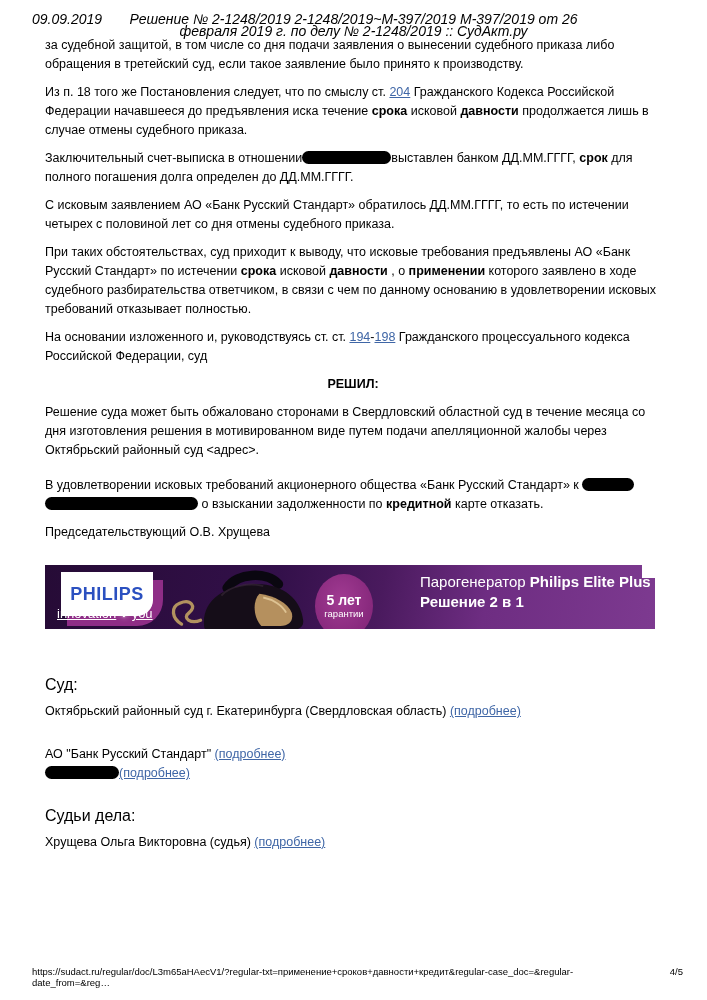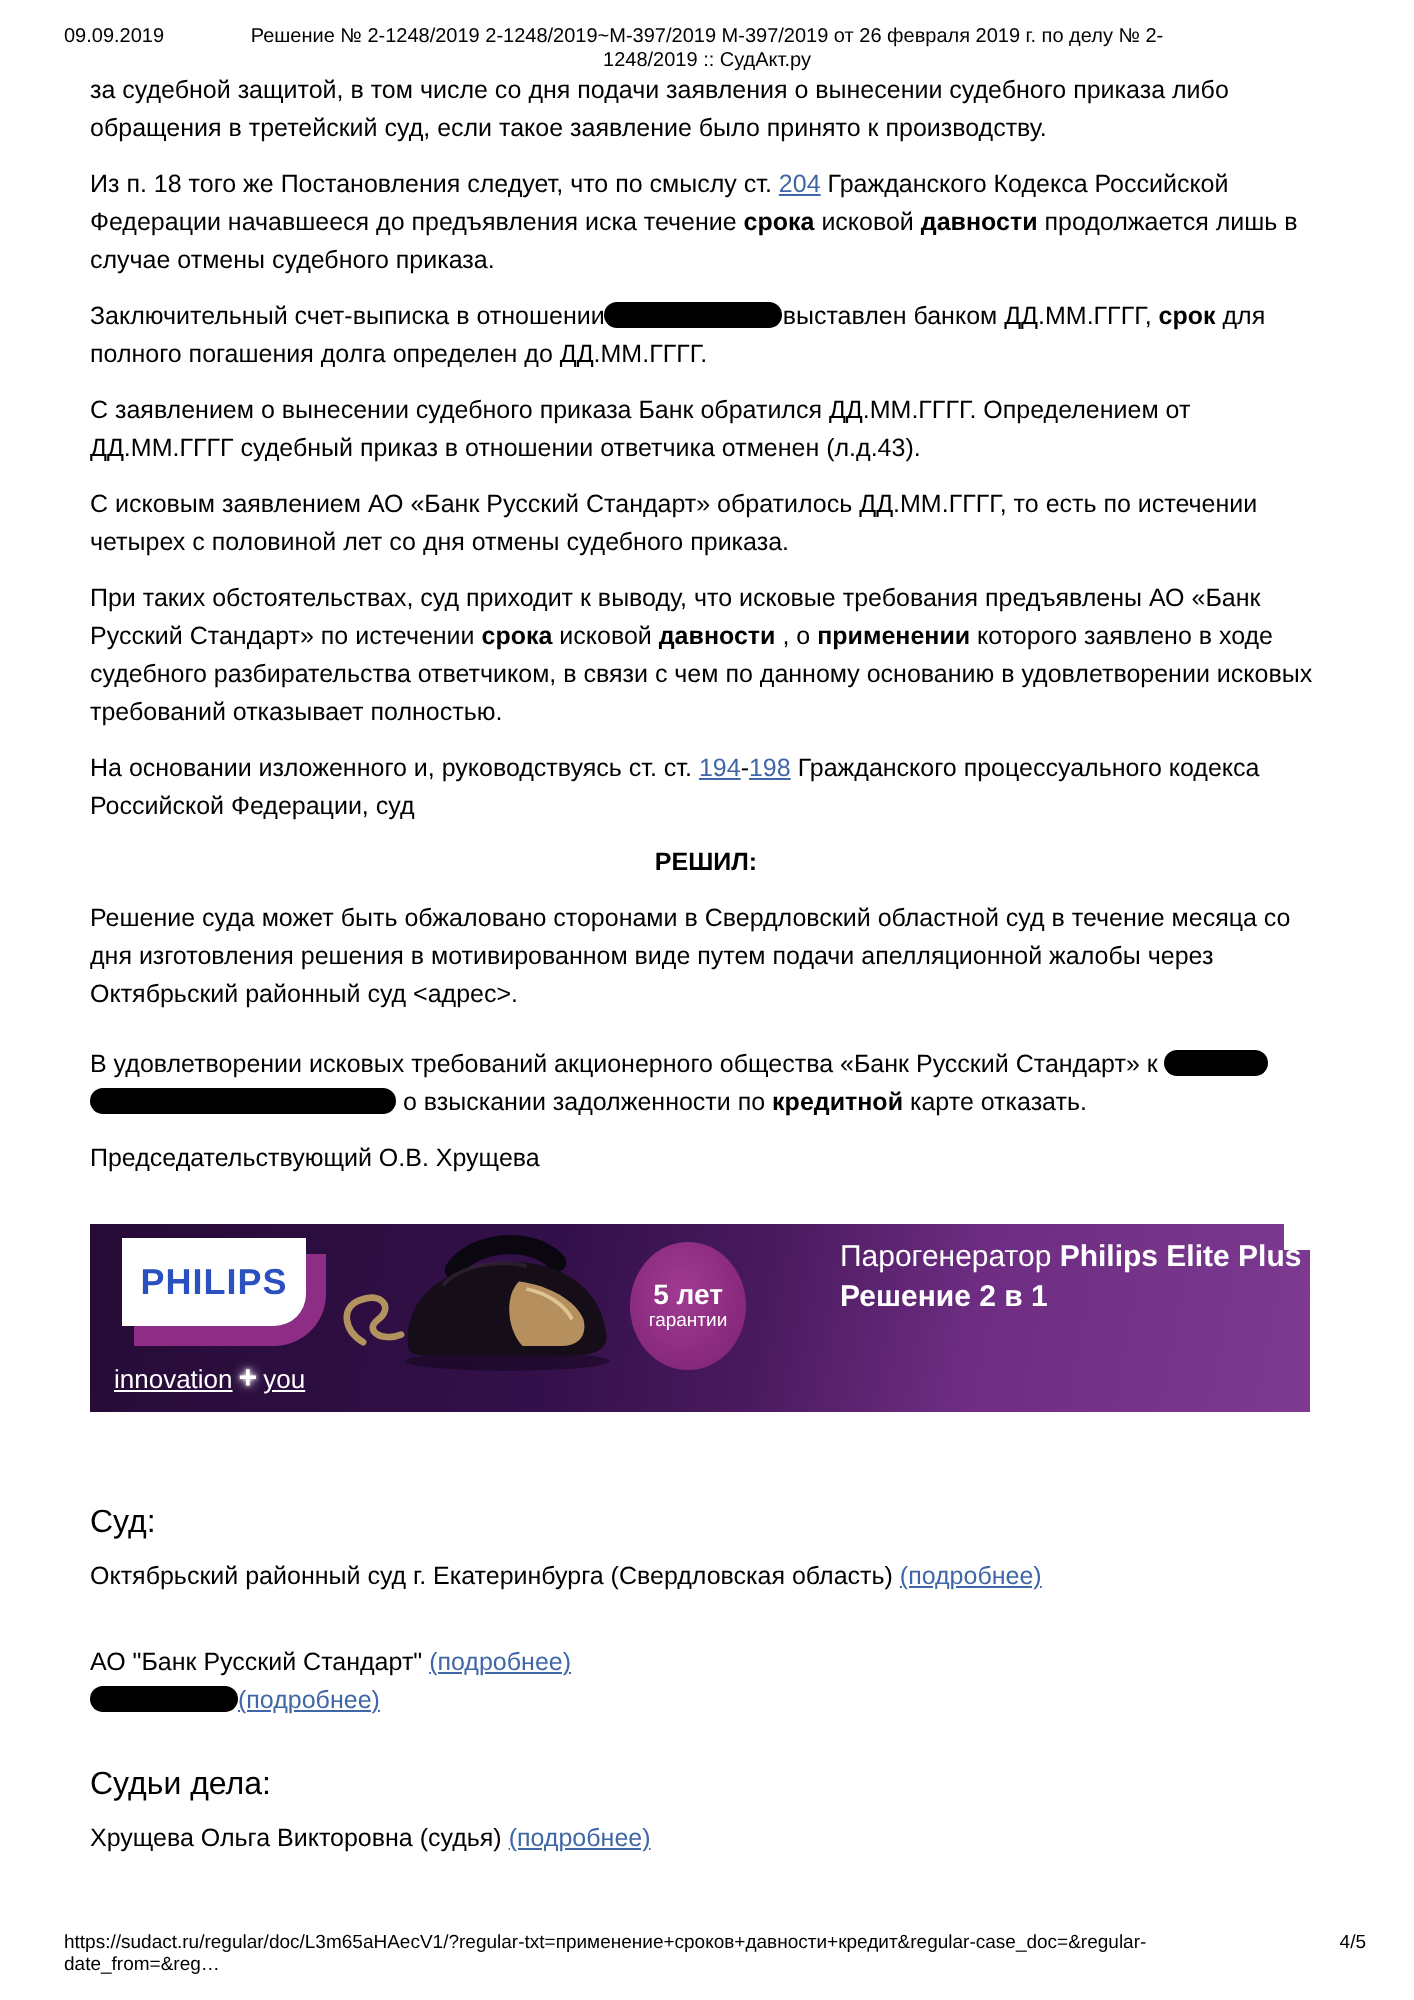--- a/index.html
+++ b/index.html
@@ -1,36 +1,36 @@
 <!DOCTYPE html>
 <html><head>
 <meta charset="utf-8">
 <style>
   html,body{margin:0;padding:0;background:#fff;}
   .page{position:relative;width:707px;height:1000px;background:#fff;overflow:hidden;
         font-family:"Liberation Sans",sans-serif;color:#000;}
 
   
-  .pr-header{position:absolute;top:13px;left:32px;right:32px;font-size:10px;line-height:12px;color:#000;}
+  .pr-header{position:absolute;top:13px;left:32px;right:32px;font-size:14px;line-height:12px;color:#000;font-style:italic;}
   .pr-date{position:absolute;left:0;top:0;}
   .pr-title{display:block;text-align:center;padding:0 70px;}
   .pr-footer{position:absolute;left:32px;right:24px;top:966px;display:flex;
              justify-content:space-between;font-size:9.5px;color:#000;gap:35px;}
 
   
   .doc{position:absolute;top:36px;left:45px;width:616px;}
   .para{margin:0 0 9px;font-size:12.5px;line-height:19px;}
   .para b{font-weight:bold;}
   .para a, .sec-item a{color:#3f66a6;text-decoration:underline;cursor:pointer;}
   .redact{display:inline-block;background:#000;height:13px;border-radius:8px;vertical-align:-2px;}
   .t-center{text-align:center;font-weight:bold;margin-top:9px;margin-bottom:9px;}
   .mt-lg{margin-top:16px;}
 
   
-  .ad-banner{position:relative;width:610px;height:94px;margin-top:23px;cursor:pointer;overflow:hidden;
+  .ad-banner{position:relative;width:610px;height:64px;margin-top:23px;cursor:pointer;overflow:hidden;
      background:linear-gradient(100deg,#260b36 0%,#33104a 38%,#4a1a5e 55%,#6e2d82 72%,#7d3a90 100%);}
   .ad-logo-wrap{position:absolute;left:16px;top:7px;width:104px;height:56px;}
   .logo-magenta{position:absolute;left:6px;top:8px;width:96px;height:46px;background:#8e2d86;border-radius:0 0 26px 0;}
   .logo-card{position:absolute;left:0;top:0;width:92px;height:44px;background:#fff;border-radius:0 0 16px 0;
              display:flex;align-items:center;justify-content:center;}
   .logo-card span{color:#2b50c0;font-weight:bold;font-size:18px;letter-spacing:.5px;}
   .ad-tagline{position:absolute;left:12px;bottom:7px;color:#fff;font-size:13px;white-space:nowrap;text-decoration:underline;}
   .ad-tagline .plus{display:inline-block;margin:0 3px;font-size:16px;font-weight:bold;
                     text-shadow:0 0 6px #fff,0 0 2px #fff;}
   .ad-iron{position:absolute;left:118px;top:4px;width:172px;height:76px;}
@@ -62,21 +62,20 @@
     <span class="pr-date">09.09.2019</span>
     <span class="pr-title">Решение № 2-1248/2019 2-1248/2019~М-397/2019 М-397/2019 от 26 февраля 2019 г. по делу № 2-1248/2019 :: СудАкт.ру</span>
   </header>
 
   <main class="doc">
 
     <div id="paragraphs">
         <p class="para"><span>за судебной защитой, в том числе со дня подачи заявления о вынесении судебного приказа либо обращения в третейский суд, если такое заявление было принято к производству.</span></p>
         <p class="para"><span>Из п. 18 того же Постановления следует, что по смыслу ст. </span><a href="#">204</a><span> Гражданского Кодекса Российской Федерации начавшееся до предъявления иска течение </span><b>срока</b><span> исковой </span><b>давности</b><span> продолжается лишь в случае отмены судебного приказа.</span></p>
         <p class="para"><span>Заключительный счет-выписка в отношении</span><span class="redact" style="width: 89px;"></span><span>выставлен банком ДД.ММ.ГГГГ, </span><b>срок</b><span> для полного погашения долга определен до ДД.ММ.ГГГГ.</span></p>
-        <p class="para"><span>С заявлением о вынесении судебного приказа Банк обратился ДД.ММ.ГГГГ. Определением от ДД.ММ.ГГГГ судебный приказ в отношении ответчика отменен (л.д.43).</span></p>
         <p class="para"><span>С исковым заявлением АО «Банк Русский Стандарт» обратилось ДД.ММ.ГГГГ, то есть по истечении четырех с половиной лет со дня отмены судебного приказа.</span></p>
         <p class="para"><span>При таких обстоятельствах, суд приходит к выводу, что исковые требования предъявлены АО «Банк Русский Стандарт» по истечении </span><b>срока</b><span> исковой </span><b>давности</b><span> , о </span><b>применении</b><span> которого заявлено в ходе судебного разбирательства ответчиком, в связи с чем по данному основанию в удовлетворении исковых требований отказывает полностью.</span></p>
         <p class="para"><span>На основании изложенного и, руководствуясь ст. ст. </span><a href="#">194</a><span>-</span><a href="#">198</a><span> Гражданского процессуального кодекса Российской Федерации, суд</span></p>
         <p class="para t-center"><span>РЕШИЛ:</span></p>
         <p class="para"><span>Решение суда может быть обжаловано сторонами в Свердловский областной суд в течение месяца со дня изготовления решения в мотивированном виде путем подачи апелляционной жалобы через Октябрьский районный суд &lt;адрес&gt;.</span></p>
         <p class="para mt-lg"><span>В удовлетворении исковых требований акционерного общества «Банк Русский Стандарт» к </span><span class="redact" style="width: 52px;"></span><br><span class="redact" style="width: 153px;"></span><span> о взыскании задолженности по </span><b>кредитной</b><span> карте отказать.</span></p>
         <p class="para"><span>Председательствующий О.В. Хрущева</span></p>
       </div>
 
     <div class="ad-banner">

